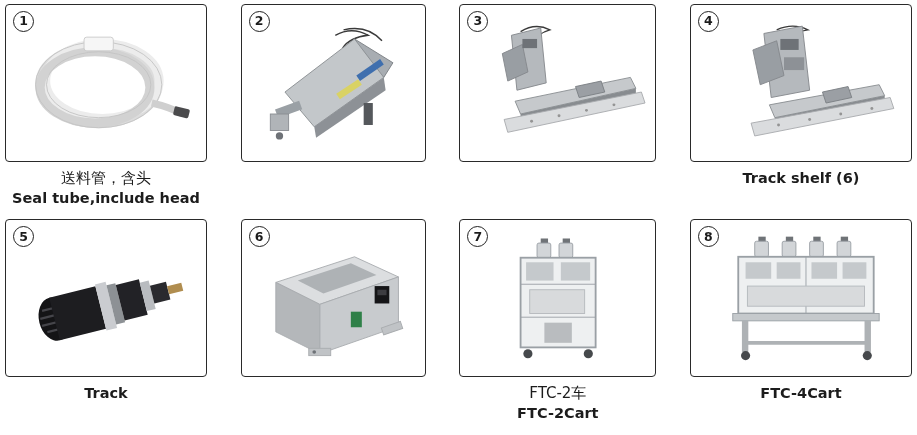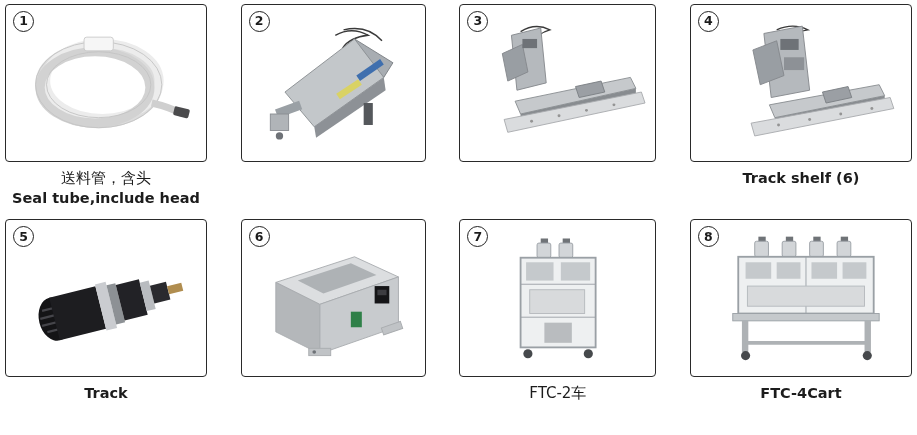--- a/index.html
+++ b/index.html
@@ -197,20 +197,21 @@
           <rect x="64" y="32" width="30" height="20" fill="#c5c9cc"></rect>
           <rect x="102" y="32" width="32" height="20" fill="#c5c9cc"></rect>
           <rect x="68" y="62" width="60" height="26" fill="#d8dadc" stroke="#b5b9bd"></rect>
           <rect x="84" y="98" width="30" height="22" fill="#b9bcbf"></rect>
           <circle cx="66" cy="132" r="5" fill="#46494c"></circle>
           <circle cx="132" cy="132" r="5" fill="#46494c"></circle>
         </svg>
       </div>
       <figcaption>
         <div class="cn">FTC-2车</div>
+        <div class="en">FTC-2Cart</div>
       </figcaption>
     </figure>
 
     <figure class="cell c4">
       <div class="imgbox">
         <span class="numcircle">
             <span>8</span>
           </span>
         <svg class="pimg" viewBox="0 0 222 150">
           <rect x="64" y="4" width="8" height="6" fill="#6f7377"></rect>

